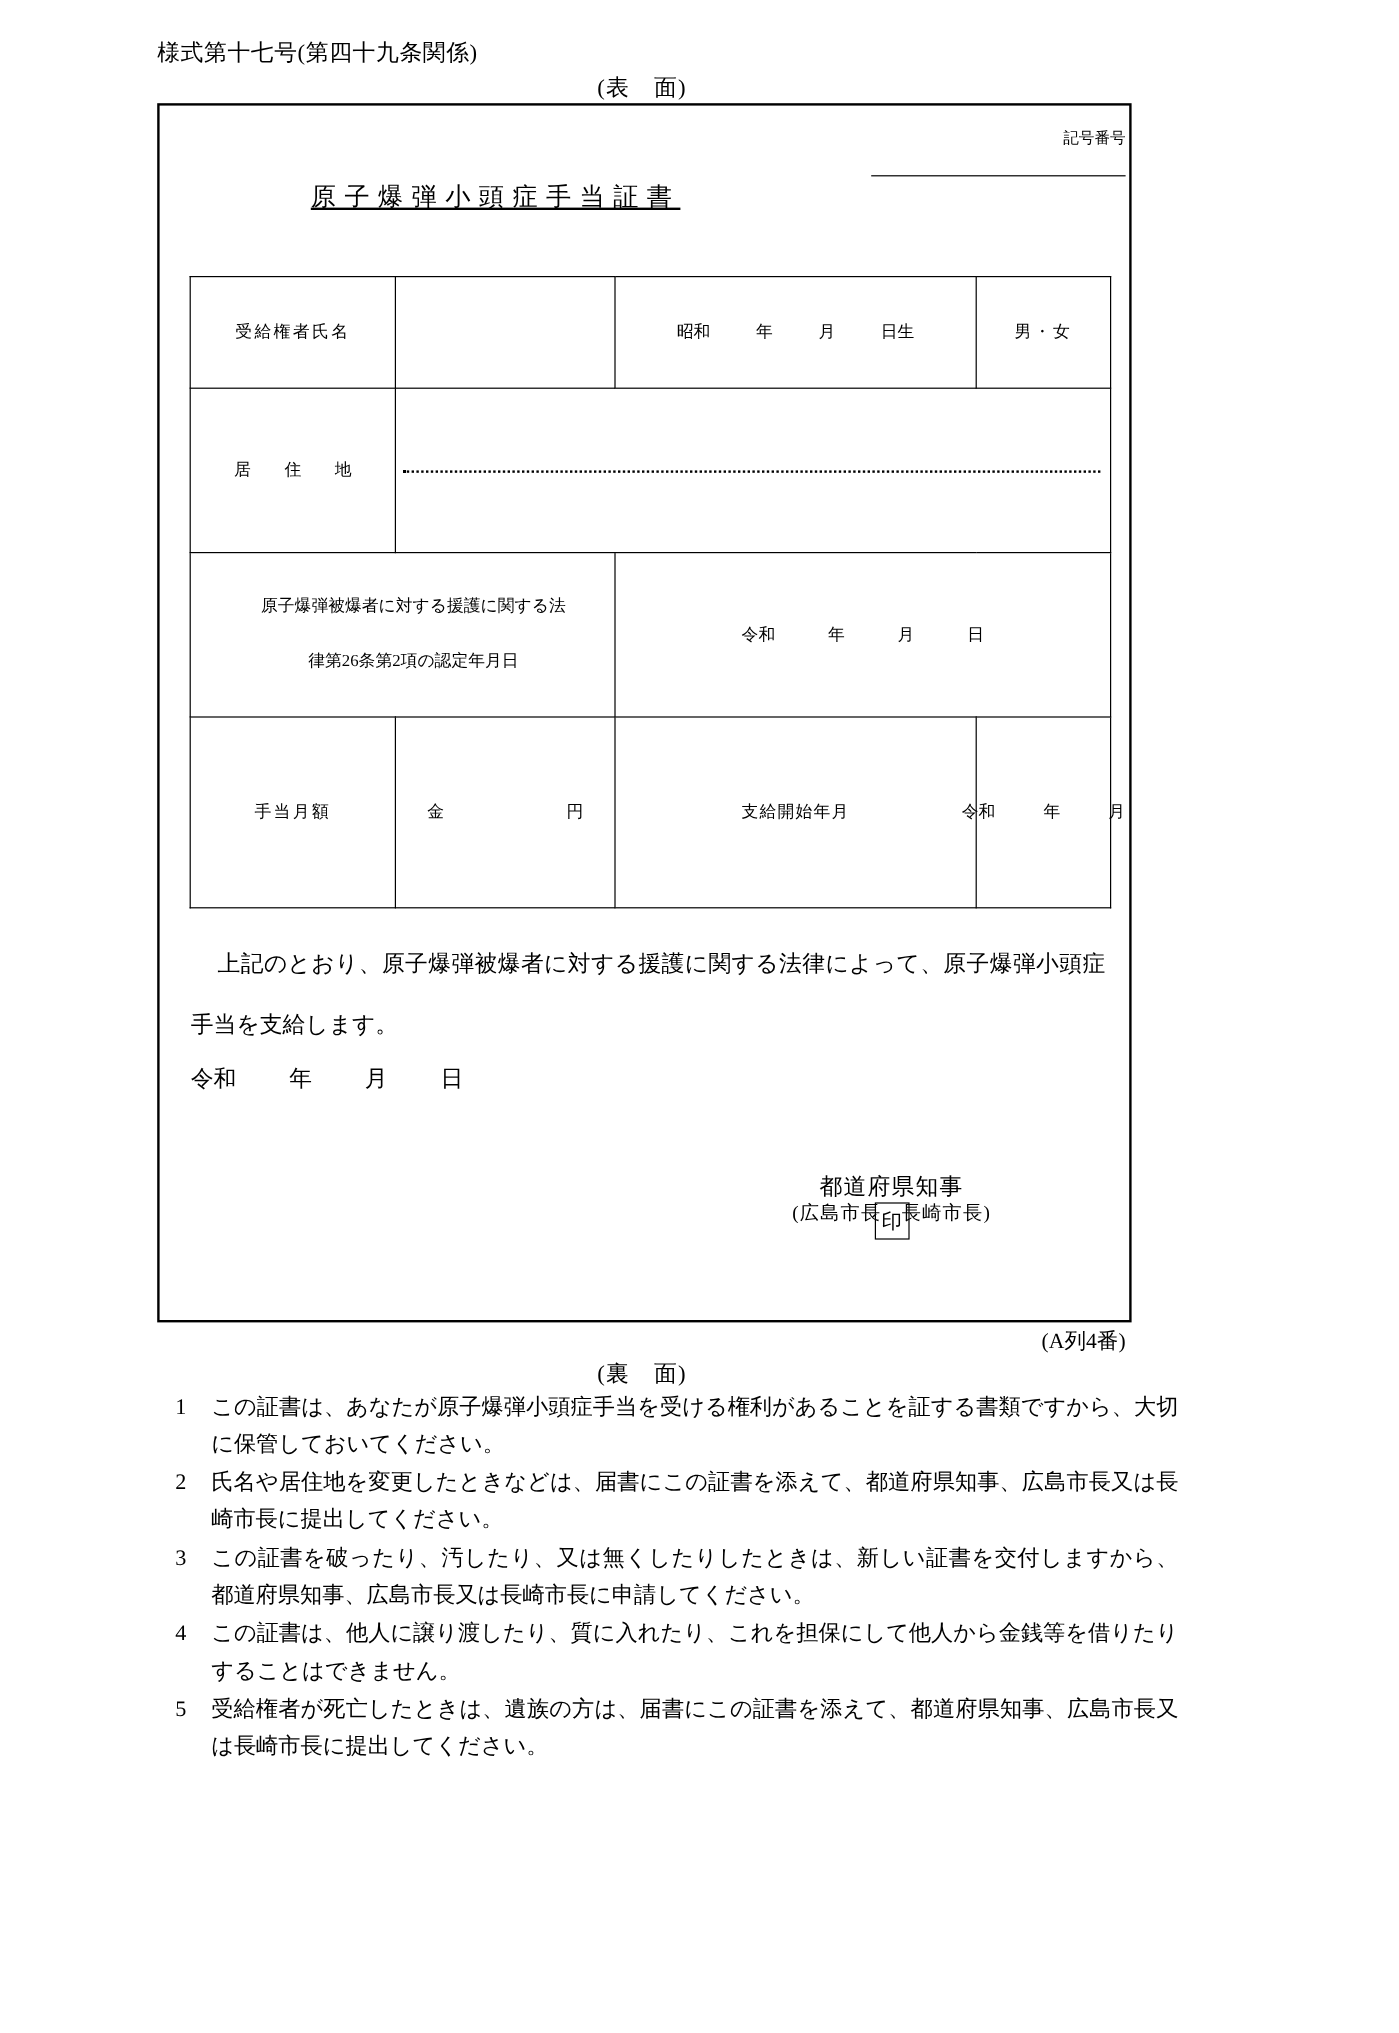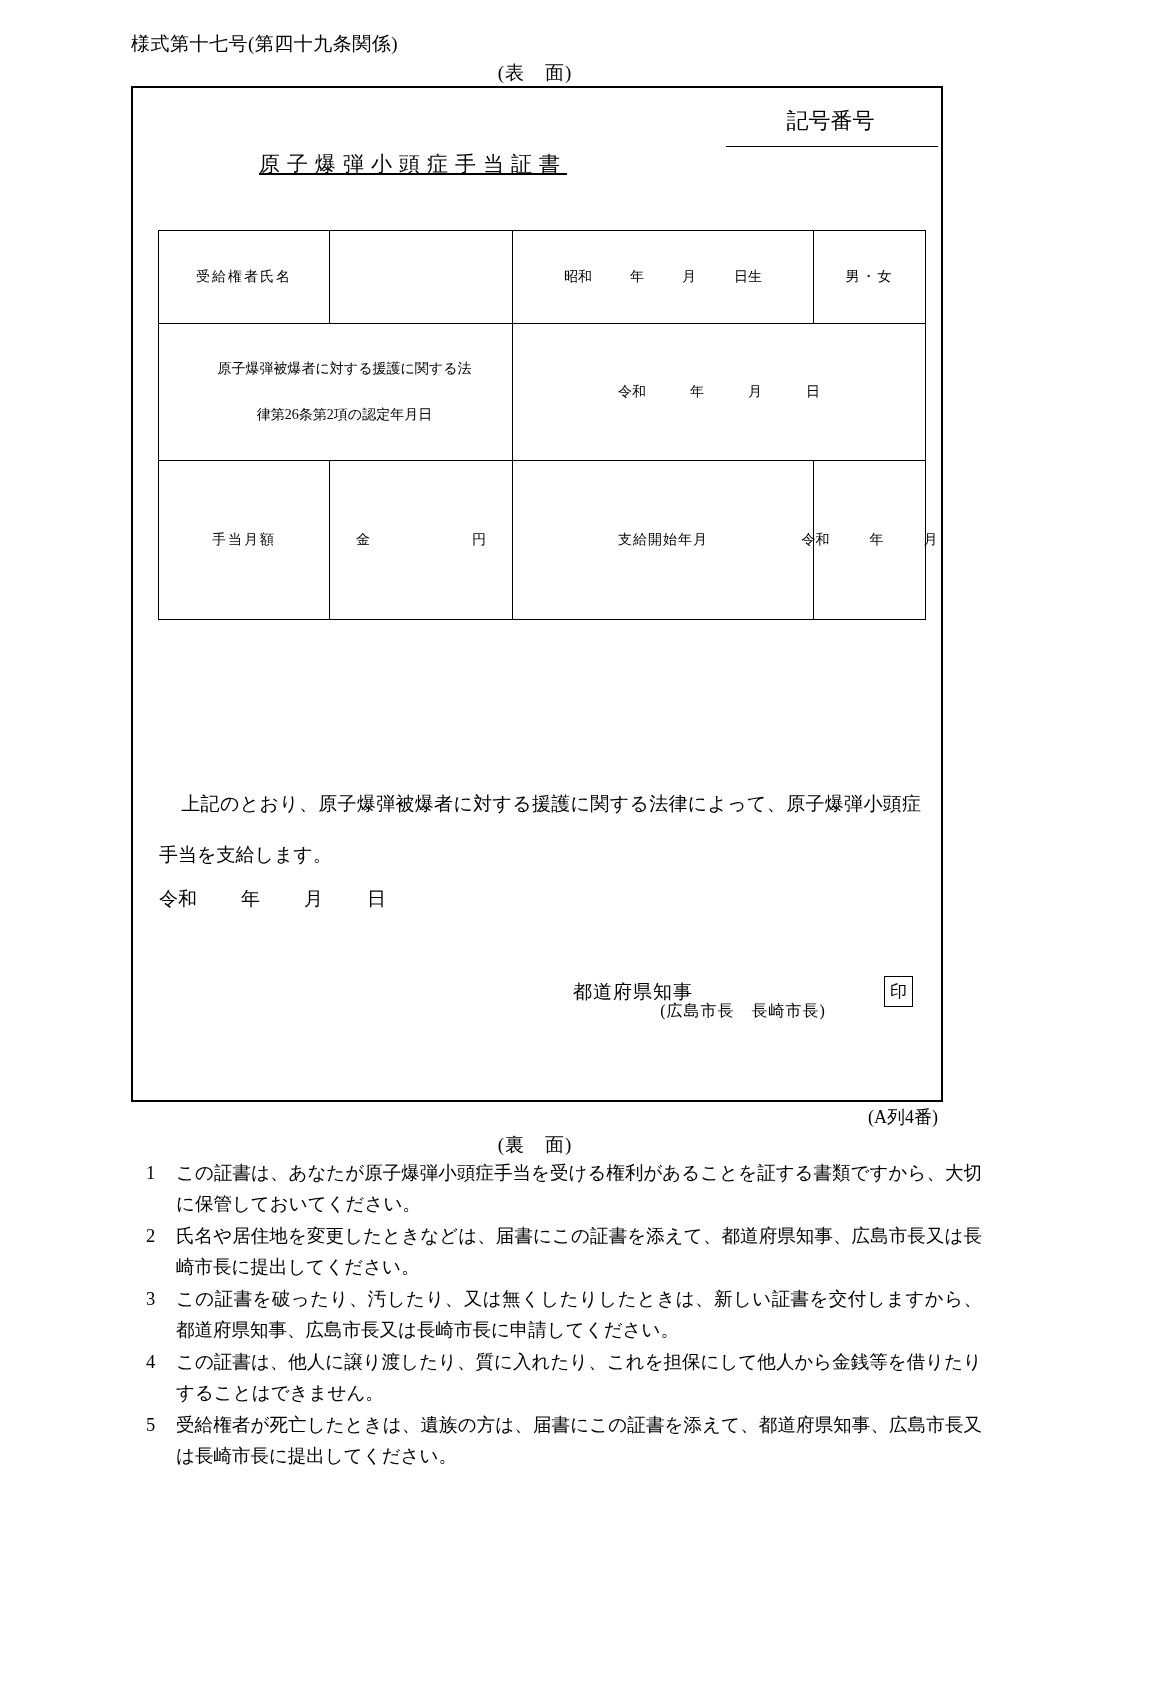--- a/index.html
+++ b/index.html
@@ -53,22 +53,22 @@
     box-sizing: border-box;
   }
 
   
   .kigo-row {
     position: absolute;
     left: 590px;
     top: 18px;
     width: 215px;
     display: flex;
-    justify-content: center;
-    font-size: 22px;
+    justify-content: flex-end;
+    font-size: 13px;
   }
   .kigo-rule {
     position: absolute;
     left: 593px;
     top: 58px;
     width: 212px;
     border-bottom: 1.5px solid #000;
   }
 
   .cert-title {
@@ -196,20 +196,21 @@
     position: absolute;
     left: 440px;
     top: 888px;
     width: 340px;
     font-size: 19px;
   }
   .sign-row {
     display: flex;
     align-items: center;
     justify-content: space-between;
+    flex-direction: column;
   }
   .sign-name { letter-spacing: 1px; }
   .seal-box {
     width: 27px;
     height: 29px;
     border: 1.5px solid #000;
     display: flex;
     align-items: center;
     justify-content: center;
     font-size: 17px;
@@ -299,20 +300,28 @@
               <span>年</span>
               <span>月</span>
               <span>日生</span>
             </div>
           </td>
           <td class="c-sex">
             <span class="sex-cell">男・女</span>
           </td>
         </tr>
 
+        <tr>
+          <td class="c-res-label">
+            <div class="res-label-inner">居　　住　　地</div>
+          </td>
+          <td class="c-res-value" colspan="3">
+            <div class="dotted-rule"></div>
+          </td>
+        </tr>
 
         <tr>
           <td class="c-law-label" colspan="2">
             <div>原子爆弾被爆者に対する援護に関する法</div>
             <div>律第26条第2項の認定年月日</div>
           </td>
           <td class="c-law-date" colspan="2">
             <div class="reiwa-line">
               <span>令和</span>
               <span>年</span>

